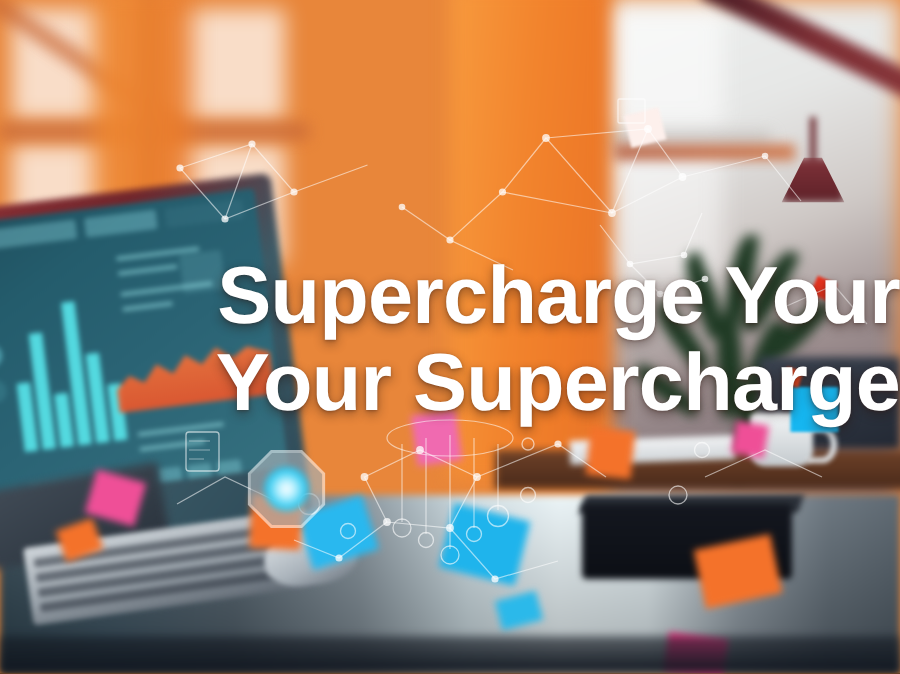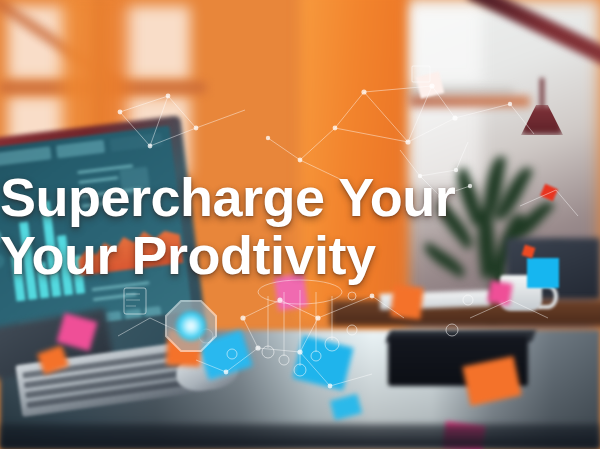--- a/index.html
+++ b/index.html
@@ -196,21 +196,21 @@
   #glow-hex .hexcore{
     position:absolute;left:50%;top:50%;width:30px;height:30px;margin:-15px 0 0 -15px;
     border-radius:50%;
     background:radial-gradient(circle,#ffffff 0%,#bdf2ff 25%,#2fc8ef 60%,rgba(47,200,239,0) 100%);
     filter:blur(2px);
   }
 
   
   #headline{
     position:absolute;left:0;top:166px;width:600px;
-    text-align:left;
+    text-align:right;
     color:#ffffff;
     font-weight:bold;
     font-size:54px;
     line-height:62px;
     letter-spacing:-.5px;
     text-shadow:0 3px 7px rgba(40,20,15,.45), 0 1px 2px rgba(60,30,20,.35);
     pointer-events:none;
   }
   #headline .hl{display:block;white-space:nowrap;}
   #hl-2{margin-top:-4px;}
@@ -421,16 +421,16 @@
   </div>
 
   <div id="glow-hex">
     <div class="hexline"></div>
     <div class="hexfill"></div>
     <div class="hexcore"></div>
   </div>
 
   <div id="headline">
     <span class="hl" id="hl-1">Supercharge Your</span>
-    <span class="hl" id="hl-2">Your Prodtivity</span>
+    <span class="hl" id="hl-2">Your Supercharge</span>
   </div>
 
 </div>
 
 </body></html>

